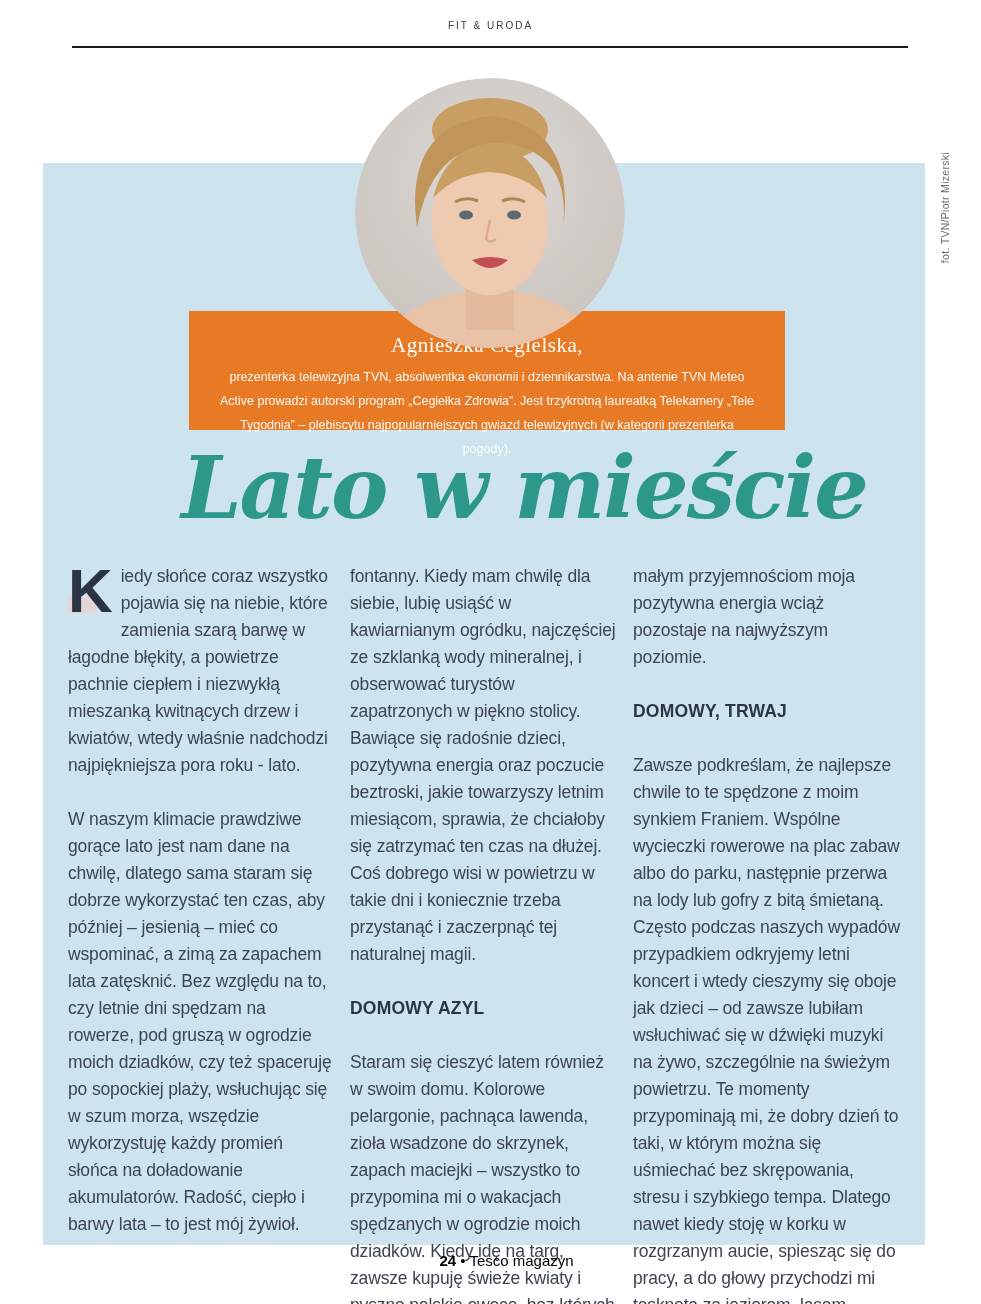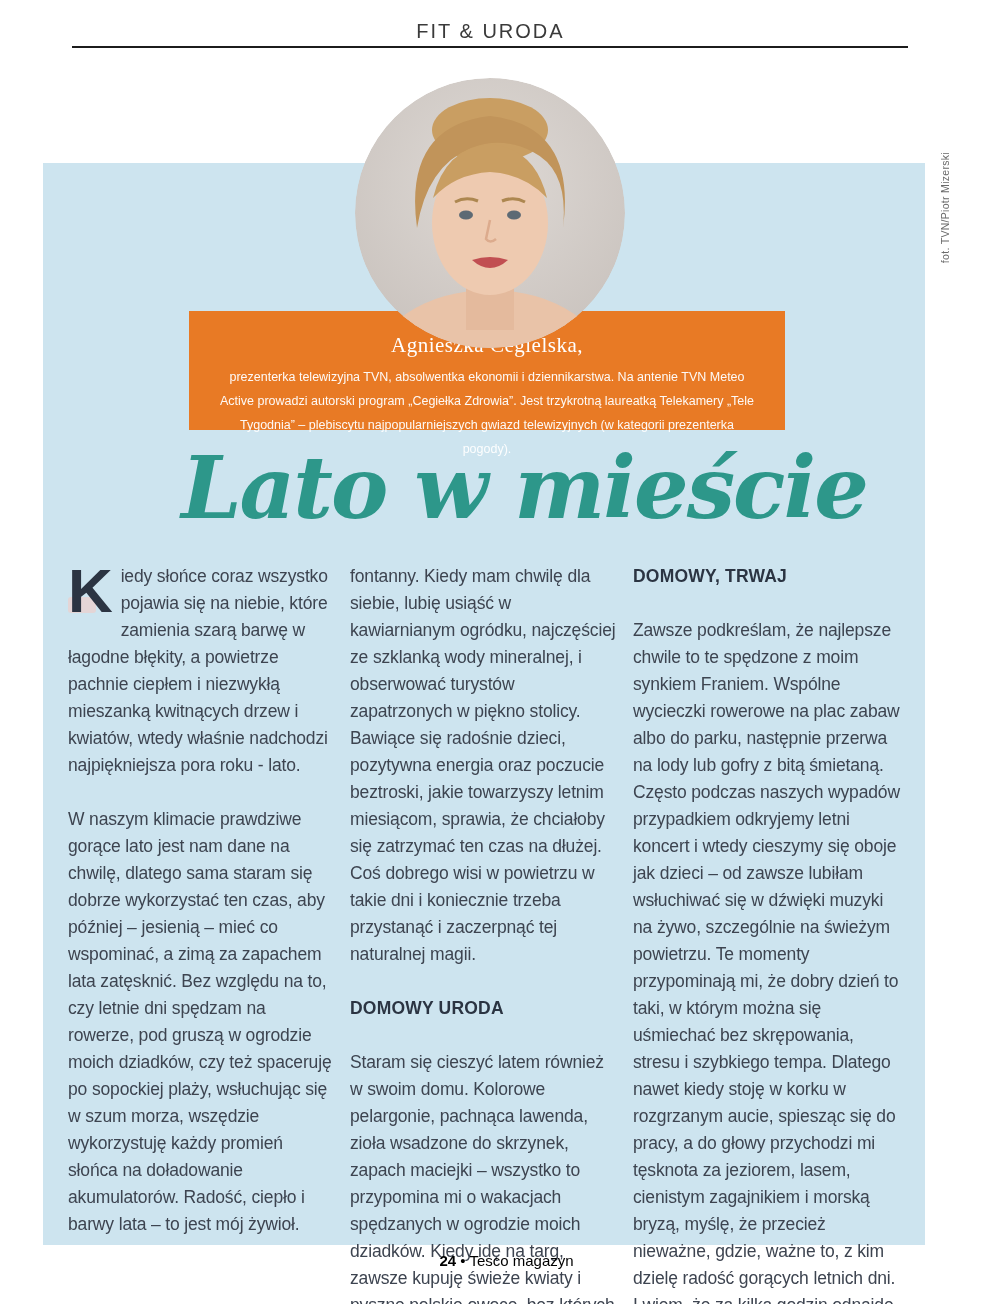--- a/index.html
+++ b/index.html
@@ -1,21 +1,21 @@
 <!DOCTYPE html>
 <html lang="pl"><head>
 <meta charset="utf-8">
 <style>
   html,body{margin:0;padding:0;background:#ffffff;}
   .page{position:relative;width:981px;height:1304px;background:#ffffff;overflow:hidden;
         font-family:"Liberation Sans",sans-serif;color:#3d4450;}
 
   
   .section-label{position:absolute;top:20px;left:0;width:981px;text-align:center;
-        font-size:20px;letter-spacing:2px;color:#3a3a3a;font-weight:500;}
+        font-size:10px;letter-spacing:2px;color:#3a3a3a;font-weight:500;}
   .header-rule{position:absolute;top:46px;left:72px;width:836px;height:0;
         border:none;border-top:2px solid #1c1c1c;margin:0;}
 
   
   .content-panel{position:absolute;left:43px;top:163px;width:882px;height:1082px;
         background:#cde4ef;}
 
   
   .portrait{position:absolute;left:355px;top:78px;width:270px;height:270px;z-index:3;
         border-radius:50%;overflow:hidden;}
@@ -102,25 +102,26 @@
   <div class="dropcap-mark"></div>
 
   <div class="col col-1">
     <p><span class="dropcap">K</span><span>iedy słońce coraz wszystko pojawia się na niebie, które zamienia szarą barwę w łagodne błękity, a powietrze pachnie ciepłem i niezwykłą mieszanką kwitnących drzew i kwiatów, wtedy właśnie nadchodzi najpiękniejsza pora roku - lato.</span></p>
     <p>W naszym klimacie prawdziwe gorące lato jest nam dane na chwilę, dlatego sama staram się dobrze wykorzystać ten czas, aby później – jesienią – mieć co wspominać, a zimą za zapachem lata zatęsknić. Bez względu na to, czy letnie dni spędzam na rowerze, pod gruszą w ogrodzie moich dziadków, czy też spaceruję po sopockiej plaży, wsłuchując się w szum morza, wszędzie wykorzystuję każdy promień słońca na doładowanie akumulatorów. Radość, ciepło i barwy lata – to jest mój żywioł.</p>
 
   </div>
 
   <div class="col col-2">
     <p>fontanny. Kiedy mam chwilę dla siebie, lubię usiąść w kawiarnianym ogródku, najczęściej ze szklanką wody mineralnej, i obserwować turystów zapatrzonych w piękno stolicy. Bawiące się radośnie dzieci, pozytywna energia oraz poczucie beztroski, jakie towarzyszy letnim miesiącom, sprawia, że chciałoby się zatrzymać ten czas na dłużej. Coś dobrego wisi w powietrzu w takie dni i koniecznie trzeba przystanąć i zaczerpnąć tej naturalnej magii.</p>
-    <h3>DOMOWY URODA</h3>
+    <h3>DOMOWY AZYL</h3>
     <p>Staram się cieszyć latem również w swoim domu. Kolorowe pelargonie, pachnąca lawenda, zioła wsadzone do skrzynek, zapach maciejki – wszystko to przypomina mi o wakacjach spędzanych w ogrodzie moich dziadków. Kiedy idę na targ, zawsze kupuję świeże kwiaty i pyszne polskie owoce, bez których nie wyobrażam sobie ciepłych dni. Każdego dnia staram się chociaż jeden posiłek, czy to owsiankę na śniadanie, czy też grillowane warzywa na kolację, zjeść na werandzie, bo ciepłe powietrze i błyszcząca w słońcu okolica to największy przywilej lata. Myślę, że właśnie dzięki takim</p>
   </div>
 
   <div class="col col-3">
+    <p>małym przyjemnościom moja pozytywna energia wciąż pozostaje na najwyższym poziomie.</p>
     <h3>DOMOWY, TRWAJ</h3>
     <p>Zawsze podkreślam, że najlepsze chwile to te spędzone z moim synkiem Franiem. Wspólne wycieczki rowerowe na plac zabaw albo do parku, następnie przerwa na lody lub gofry z bitą śmietaną. Często podczas naszych wypadów przypadkiem odkryjemy letni koncert i wtedy cieszymy się oboje jak dzieci – od zawsze lubiłam wsłuchiwać się w dźwięki muzyki na żywo, szczególnie na świeżym powietrzu. Te momenty przypominają mi, że dobry dzień to taki, w którym można się uśmiechać bez skrępowania, stresu i szybkiego tempa. Dlatego nawet kiedy stoję w korku w rozgrzanym aucie, spiesząc się do pracy, a do głowy przychodzi mi tęsknota za jeziorem, lasem, cienistym zagajnikiem i morską bryzą, myślę, że przecież nieważne, gdzie, ważne to, z kim dzielę radość gorących letnich dni. I wiem, że za kilka godzin odnajdę w moim mieście to wszystko, za czym tęsknię przez cały rok: zieleń, ciepło, zapach kwiatów i smak dojrzałych w słońcu truskawek.•••</p>
   </div>
 
   <div class="page-footer">
     <span class="num">24</span>
     <span>•</span>
     <span>Tesco magazyn</span>
   </div>
 

